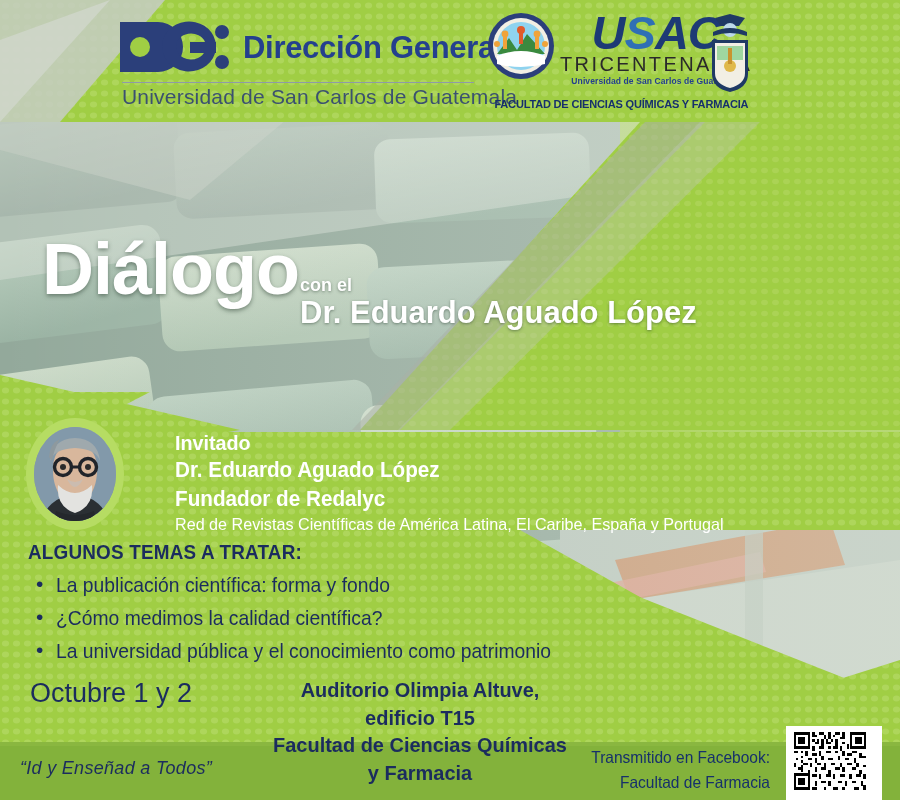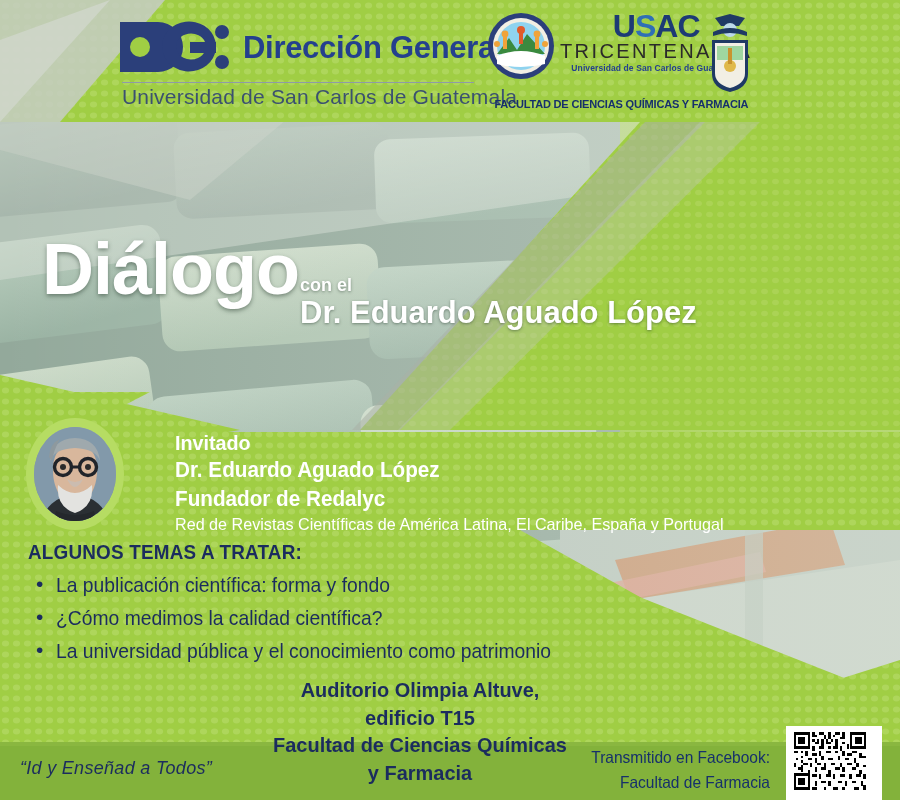--- a/index.html
+++ b/index.html
@@ -23,21 +23,21 @@
   .digi-top{display:flex;align-items:center;}
   .digi-mark{width:118px;height:62px;flex:0 0 auto;}
   .digi-words{margin-left:7px;color:#24408e;font-weight:bold;line-height:1.0;}
   .digi-words div{font-size:31px;letter-spacing:-.3px;}
   .digi-rule{height:1px;background:#8e9aa8;width:352px;margin:4px 0 2px 4px;}
   .digi-usac{color:#3b5170;font-size:21px;letter-spacing:.2px;padding-left:4px;}
 
   .usac-wrap{position:absolute;left:487px;top:12px;display:flex;align-items:flex-start;}
   .usac-seal{width:68px;height:68px;border-radius:50%;flex:0 0 auto;}
   .usac-text{margin-left:5px;display:flex;flex-direction:column;align-items:center;}
-  .usac-big{font-size:32px;font-weight:bold;color:#1d3a75;line-height:.88;letter-spacing:-1px;}
+  .usac-big{font-size:47px;font-weight:bold;color:#1d3a75;line-height:.88;letter-spacing:-1px;font-style:italic;}
   .usac-big .s{color:#2f6fb5;}
   .usac-tri{font-size:20px;color:#2a2a2a;letter-spacing:2.4px;line-height:1;margin-top:1px;}
   .usac-sub{font-size:8.5px;color:#24408e;font-weight:bold;letter-spacing:.1px;margin-top:2px;}
   .shield{position:absolute;left:705px;top:10px;width:50px;height:84px;}
   .facultad-line{
     position:absolute;left:487px;top:98px;width:280px;text-align:center;
     font-size:11.5px;font-weight:bold;color:#16306b;letter-spacing:-.2px;
     transform:scaleX(.96);transform-origin:left center;
   }
 
@@ -300,20 +300,21 @@
         <span class="tx">¿Cómo medimos la calidad científica?</span>
       </li>
       <li>
         <span class="bul">•</span>
         <span class="tx">La universidad pública y el conocimiento como patrimonio</span>
       </li>
     </ul>
   </div>
 
   <div class="dates">
+    <div>Octubre 1 y 2</div>
   </div>
 
   <div class="venue">
     <div>Auditorio Olimpia Altuve, edificio T15</div>
     <div>Facultad de Ciencias Químicas</div>
     <div>y Farmacia</div>
   </div>
 
   <div class="motto">“Id y Enseñad a Todos”</div>
 

